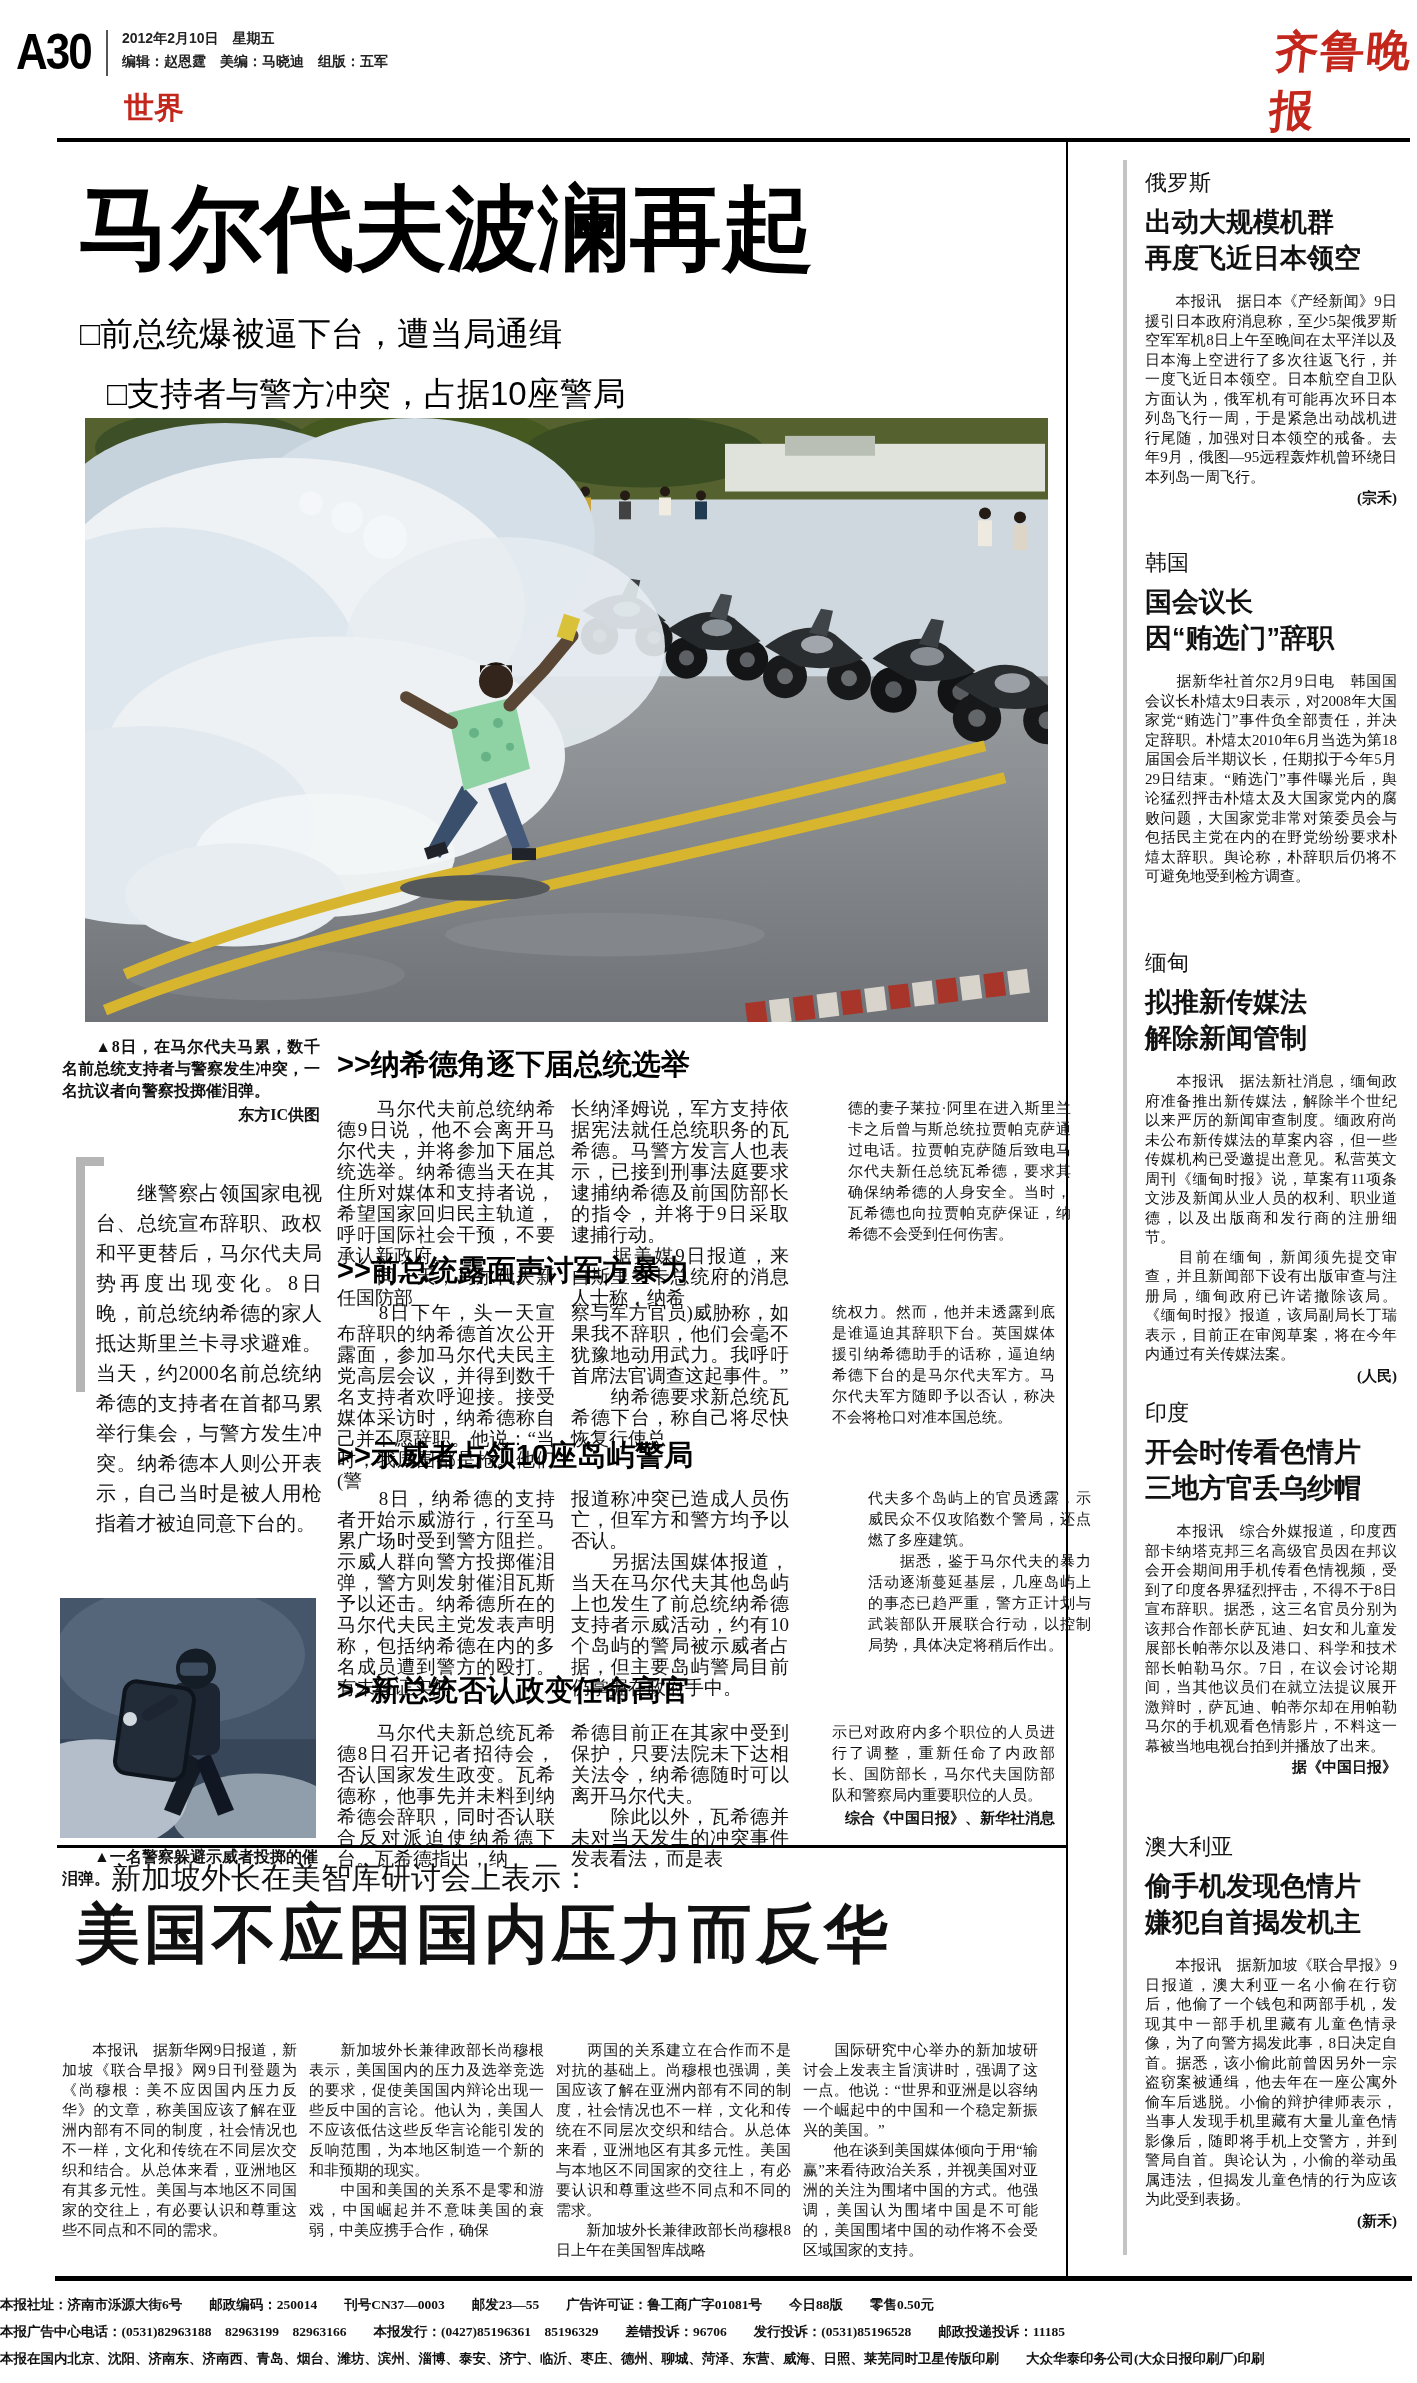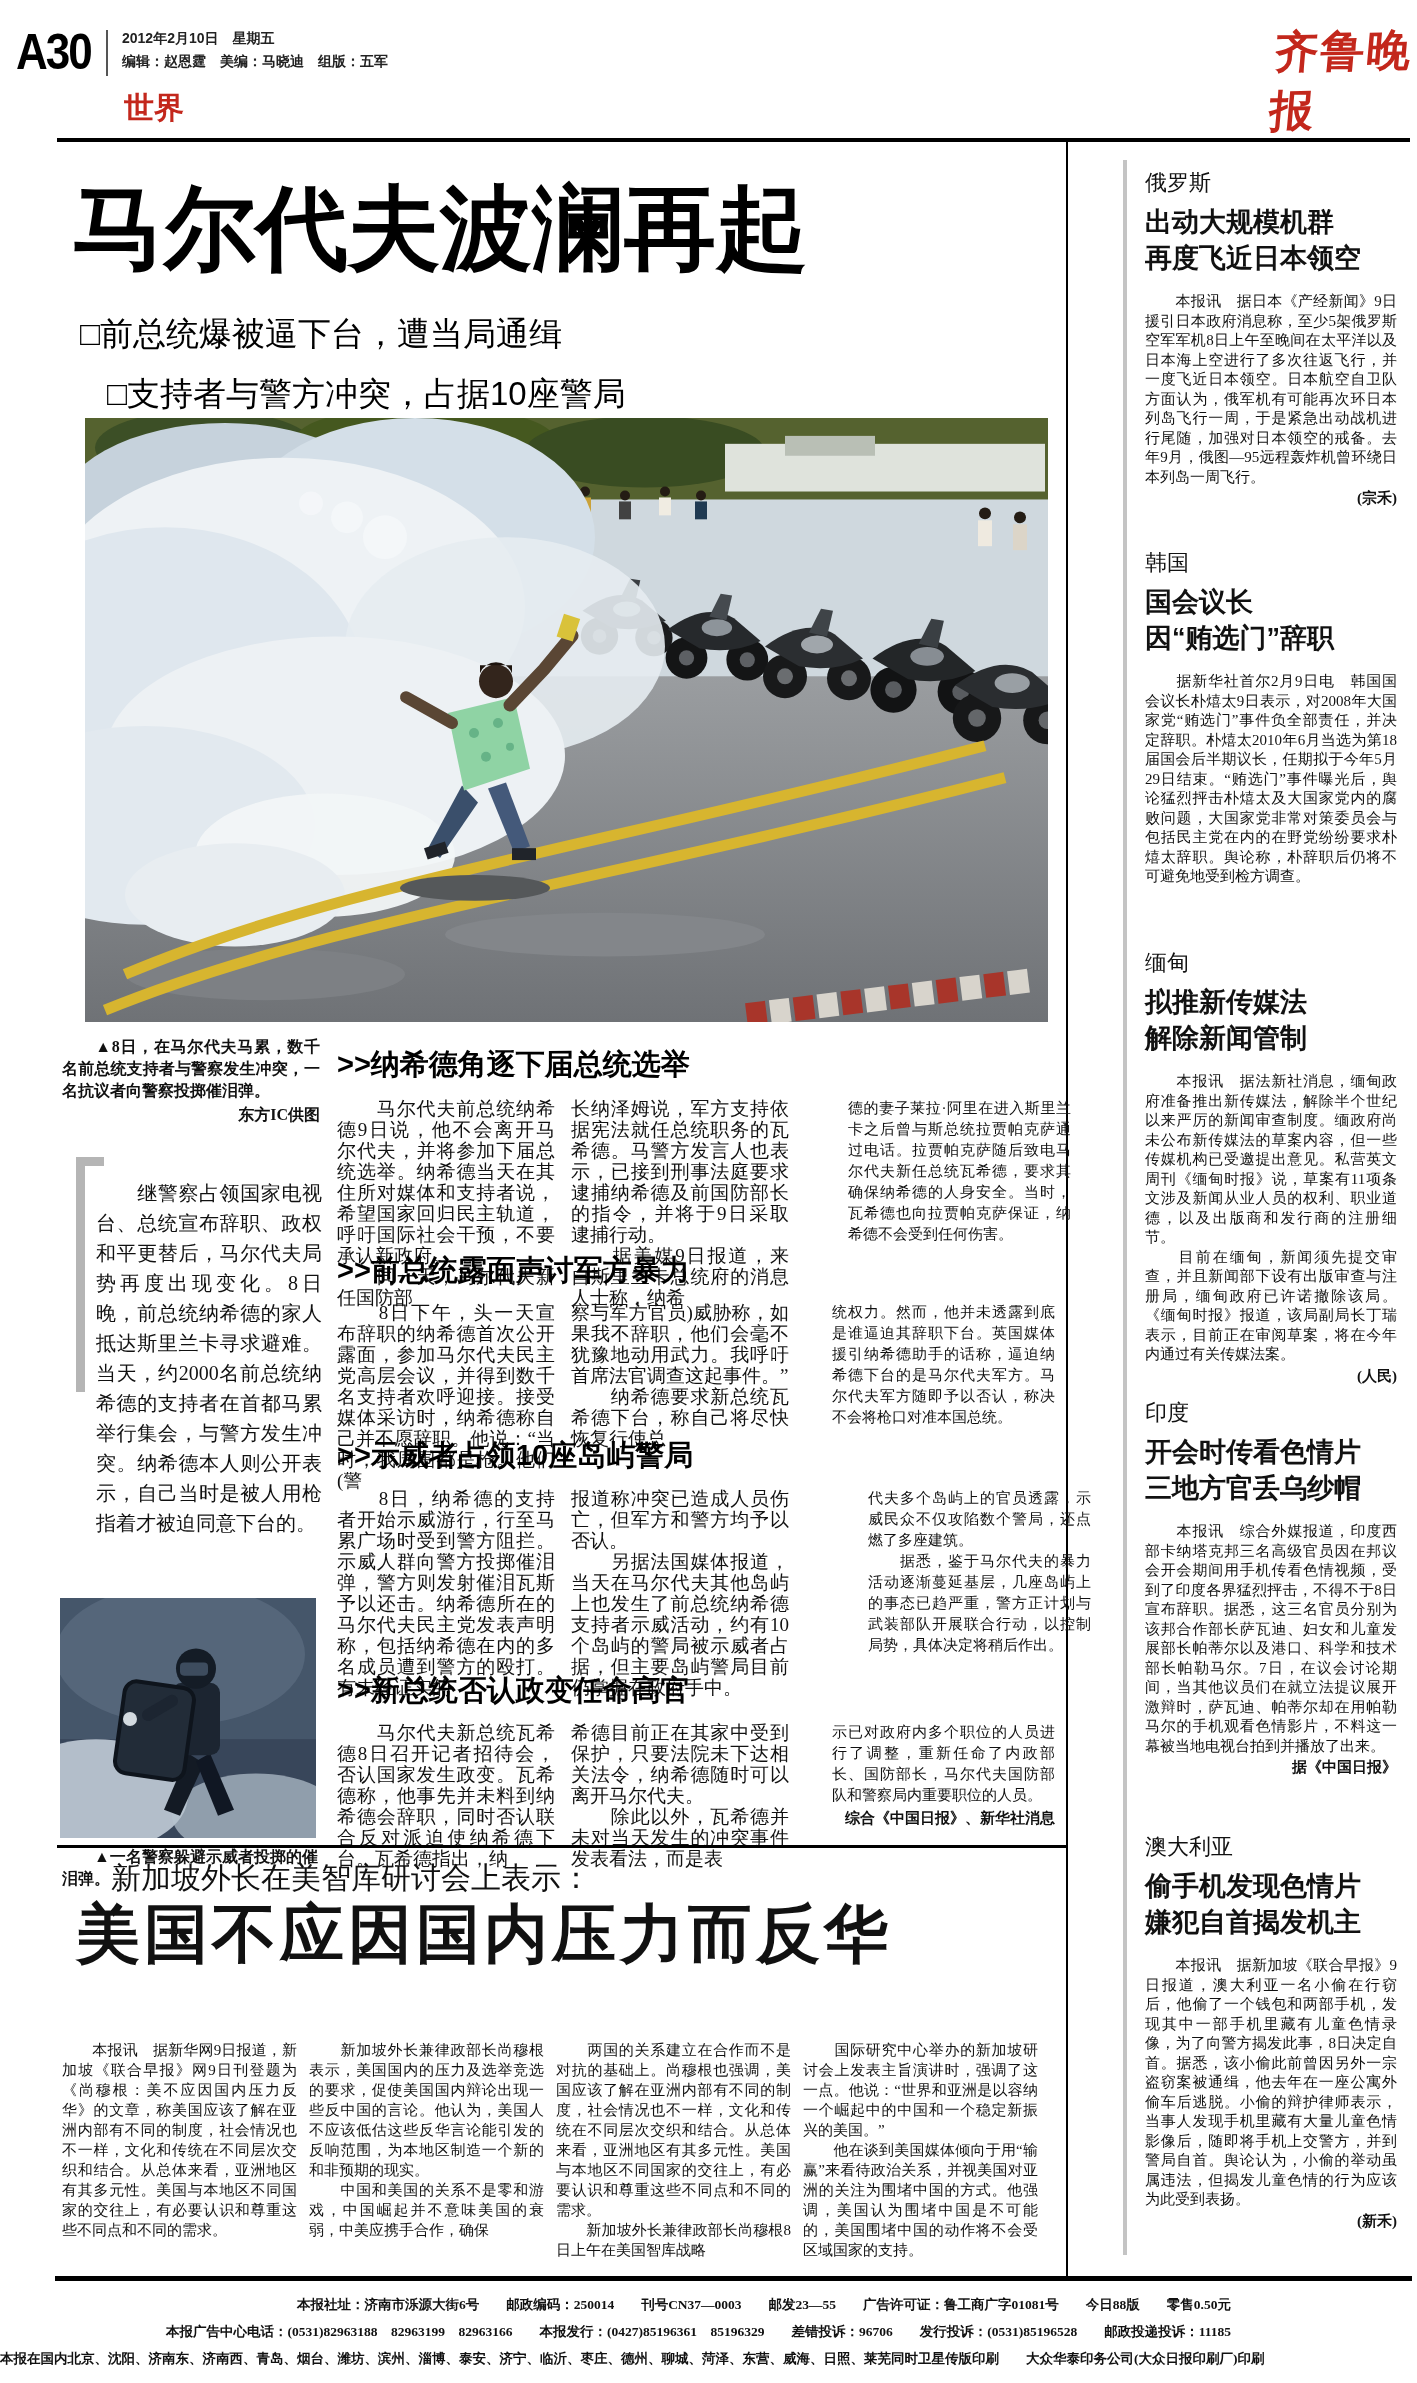--- a/index.html
+++ b/index.html
@@ -38,40 +38,40 @@
   .bt-body{display:flex;gap:12px;}
   .bt-col{width:235px;font-size:15px;line-height:20px;text-align:justify;white-space:pre-line;}
   
   .rr-article{position:absolute;left:0;width:252px;}
   .rr-kicker{font-family:"Liberation Sans","DejaVu Sans",sans-serif;font-size:22px;font-weight:400;}
   .rr-title{font-family:"Liberation Sans","DejaVu Sans",sans-serif;font-size:27px;line-height:36px;
             font-weight:900;white-space:pre-line;margin-top:6px;}
   .rr-body{font-size:15px;line-height:19.5px;text-align:justify;white-space:pre-line;margin-top:16px;}
   .rr-sig{font-weight:700;text-align:right;font-size:15px;margin-top:2px;}
   
-  .footer-line{width:1231px;text-align:right;font-size:13.5px;font-weight:700;color:#111;white-space:nowrap;}
+  .footer-line{width:1231px;text-align:left;font-size:13.5px;font-weight:700;color:#111;white-space:nowrap;}
 </style>
 </head>
 <body>
 
 <div id="page">
 
   <div class="abs edition" style="left:16px;top:24px;">A30</div>
   <div class="abs hdr-divider" style="left:106px;top:30px;width:2px;height:46px;"></div>
   <div class="abs hdr-line" style="left:122px;top:30px;">2012年2月10日　星期五</div>
   <div class="abs hdr-line" style="left:122px;top:53px;">编辑：赵恩霆　美编：马晓迪　组版：五军</div>
   <div class="abs section-label" style="left:124px;top:88px;">世界</div>
   <div class="abs masthead" style="left:1272px;top:22px;">齐鲁晚报</div>
 
   <div class="abs rule" style="left:57px;top:138px;width:1353px;height:4px;"></div>
   <div class="abs rule" style="left:1066px;top:142px;width:2px;height:2136px;"></div>
   <div class="abs graybar" style="left:1123px;top:160px;width:4px;height:2095px;"></div>
   <div class="abs rule" style="left:55px;top:2276px;width:1357px;height:5px;"></div>
 
-  <div class="abs headline" style="left:72px;top:182px;">马尔代夫波澜再起</div>
+  <div class="abs headline" style="left:78px;top:182px;">马尔代夫波澜再起</div>
   <div class="abs subhead" style="left:80px;top:312px;">□前总统爆被逼下台，遭当局通缉</div>
   <div class="abs subhead" style="left:80px;top:372px;padding-left:27px;">□支持者与警方冲突，占据10座警局</div>
 
   <div class="abs photo-frame" style="left:85px;top:418px;width:963px;height:604px;">
     <svg viewBox="0 0 963 608" preserveAspectRatio="none">
       <defs>
         <linearGradient id="pav" x1="0" y1="0" x2="0" y2="1">
           <stop offset="0" stop-color="#9a9da0"></stop>
             <stop offset="1" stop-color="#6f7276"></stop>
         </linearGradient>

